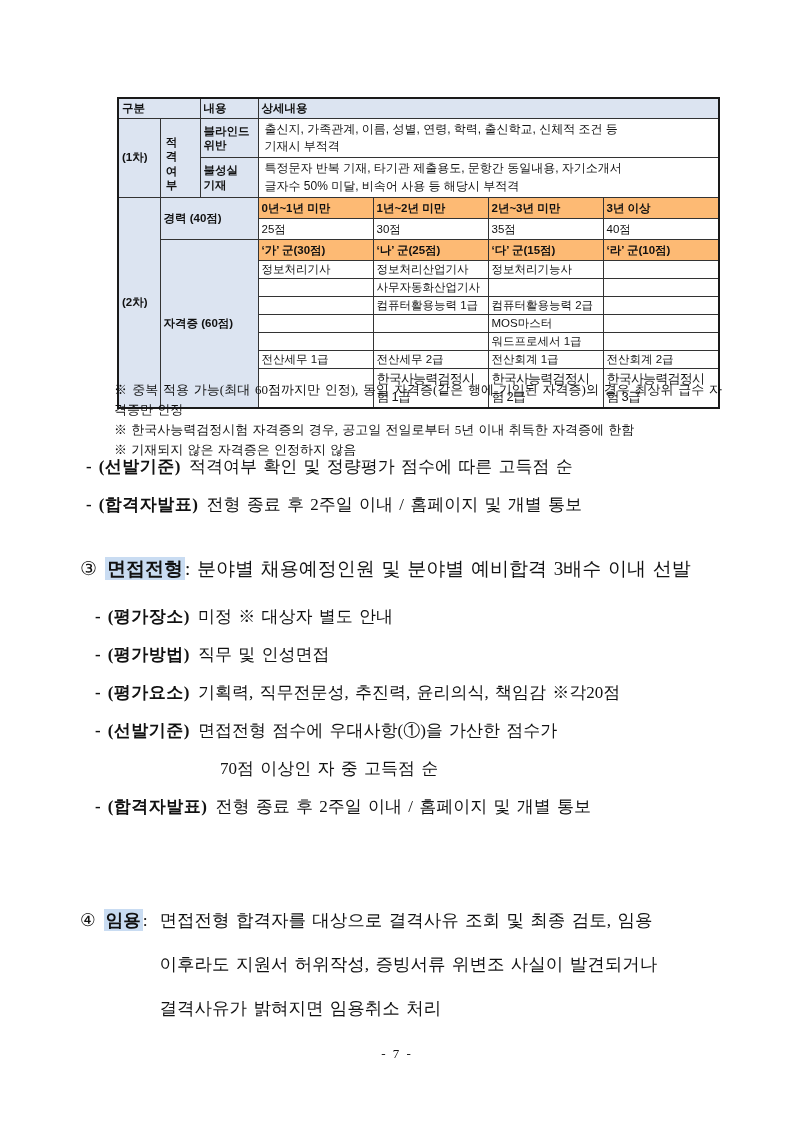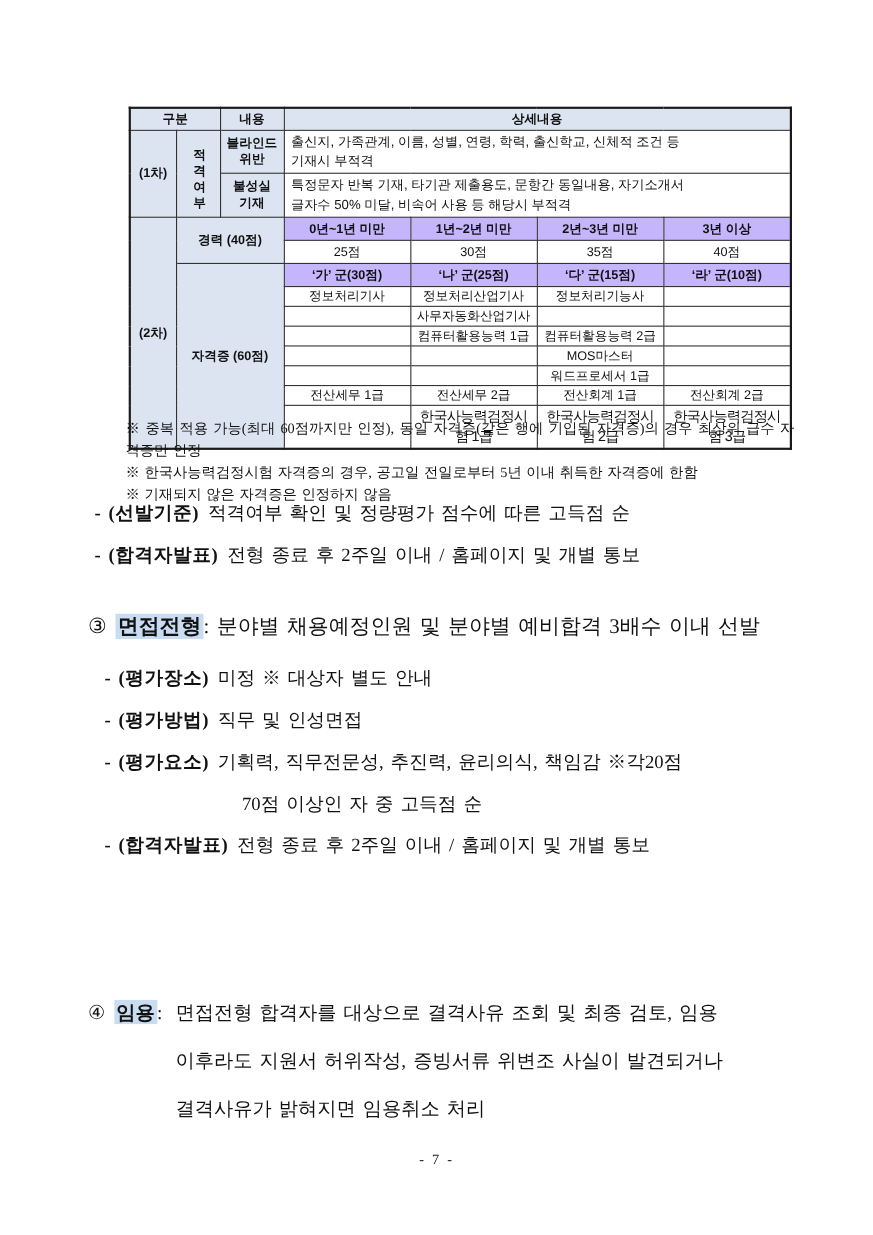--- a/index.html
+++ b/index.html
@@ -21,28 +21,27 @@
     top: 97px;
     border-collapse: collapse;
     table-layout: fixed;
     font-family: "Liberation Sans", "DejaVu Sans", sans-serif;
     font-size: 11.5px;
     color: #111;
     border: 2px solid #1a1a1a;
   }
   .doc-table td {
     border: 1px solid #333;
-    text-align: center;
     vertical-align: middle;
     padding: 1px 3px;
     overflow: hidden;
   }
   .doc-table .hdr  { background: #dce4f1; font-weight: bold; }
   .doc-table .side { background: #dce4f1; font-weight: bold; }
-  .doc-table .gray { background: #c4b5fd; font-weight: bold; }
+  .doc-table .gray { background: #fdba74; font-weight: bold; }
   .doc-table .desc {
     text-align: left;
     padding: 2px 6px;
     white-space: pre-line;
     font-size: 12px;
     line-height: 1.45;
   }
   .doc-table .multiline { white-space: pre-line; line-height: 1.25; }
   .vertical {
     writing-mode: vertical-rl;
@@ -223,20 +222,23 @@
   <div class="body-block sec3-bullets">
     <div class="bullet">
       <span class="dash">-</span><b>(평가장소)</b><span>미정 ※ 대상자 별도 안내</span>
     </div>
     <div class="bullet">
       <span class="dash">-</span><b>(평가방법)</b><span>직무 및 인성면접</span>
     </div>
     <div class="bullet">
       <span class="dash">-</span><b>(평가요소)</b><span>기획력, 직무전문성, 추진력, 윤리의식, 책임감 ※각20점</span>
     </div>
+    <div class="bullet">
+      <span class="dash">-</span><b>(선발기준)</b><span>면접전형 점수에 우대사항(①)을 가산한 점수가</span>
+    </div>
     <div class="continuation">70점 이상인 자 중 고득점 순</div>
     <div class="bullet">
       <span class="dash">-</span><b>(합격자발표)</b><span>전형 종료 후 2주일 이내 / 홈페이지 및 개별 통보</span>
     </div>
   </div>
 
   <div class="body-block sec4">
     <div class="sec4-row">
       <span class="num">④</span>
       <span class="title-wrap"><span class="hl">임용</span><span>:</span></span>

